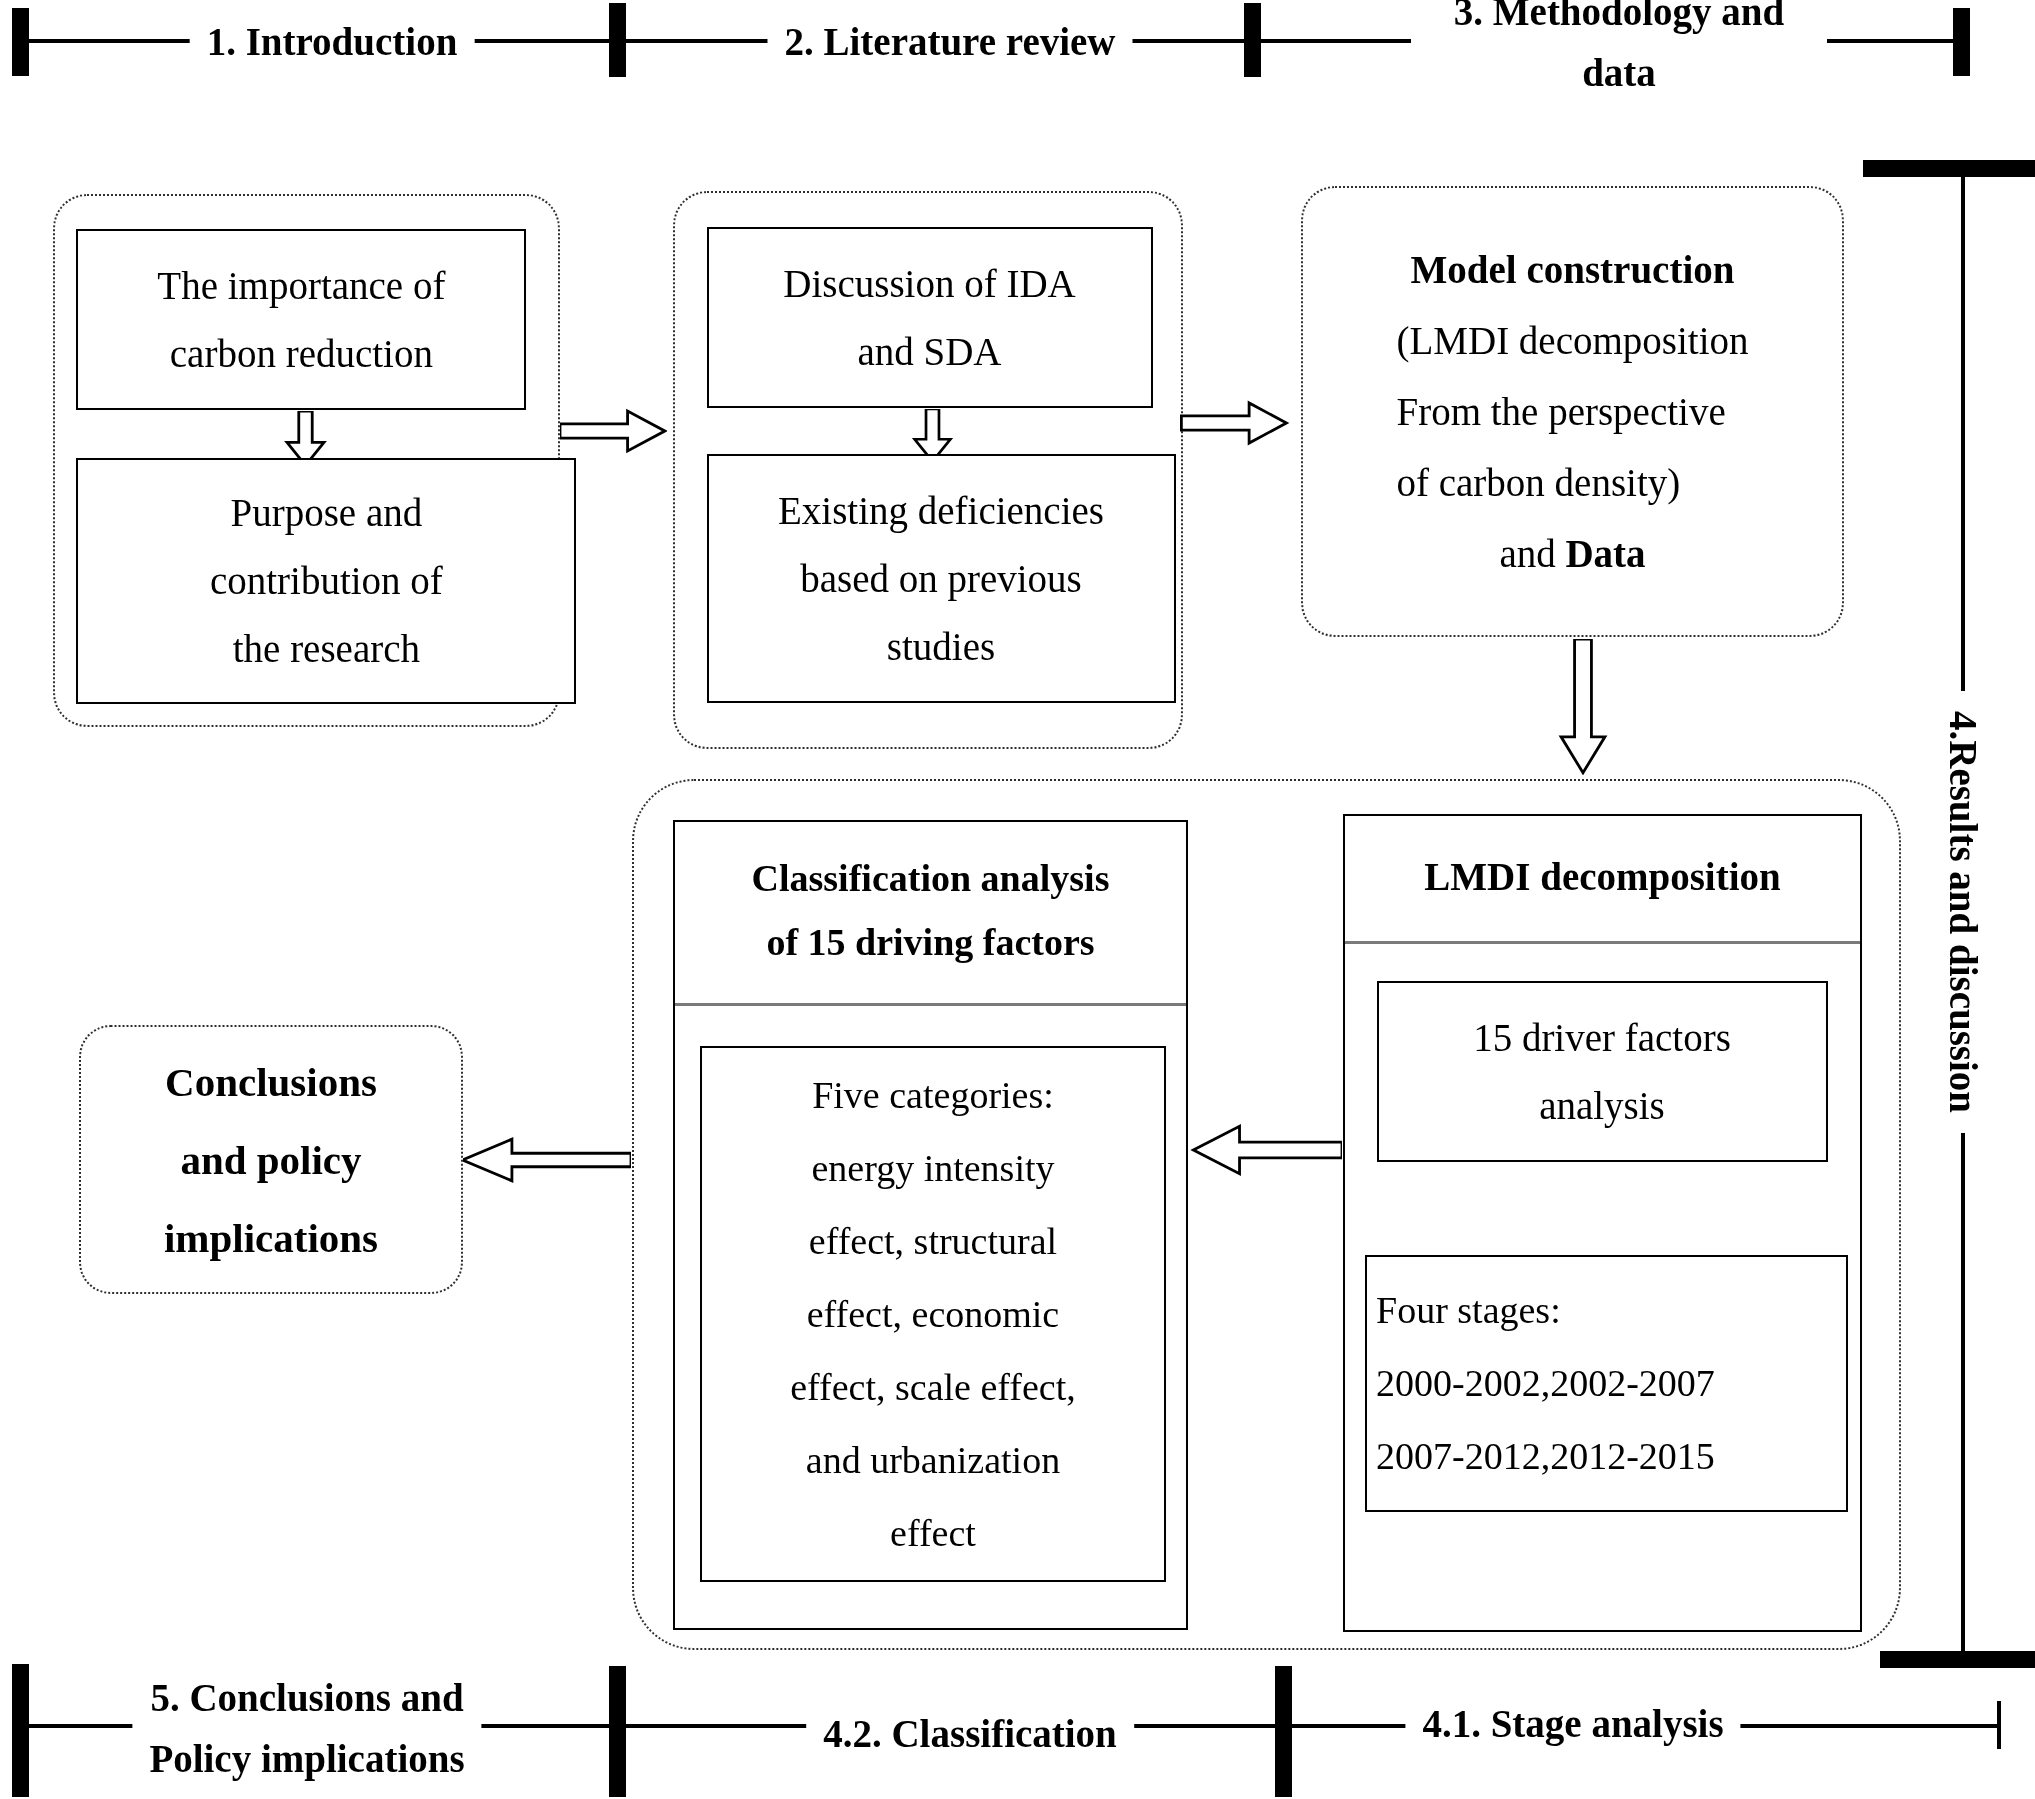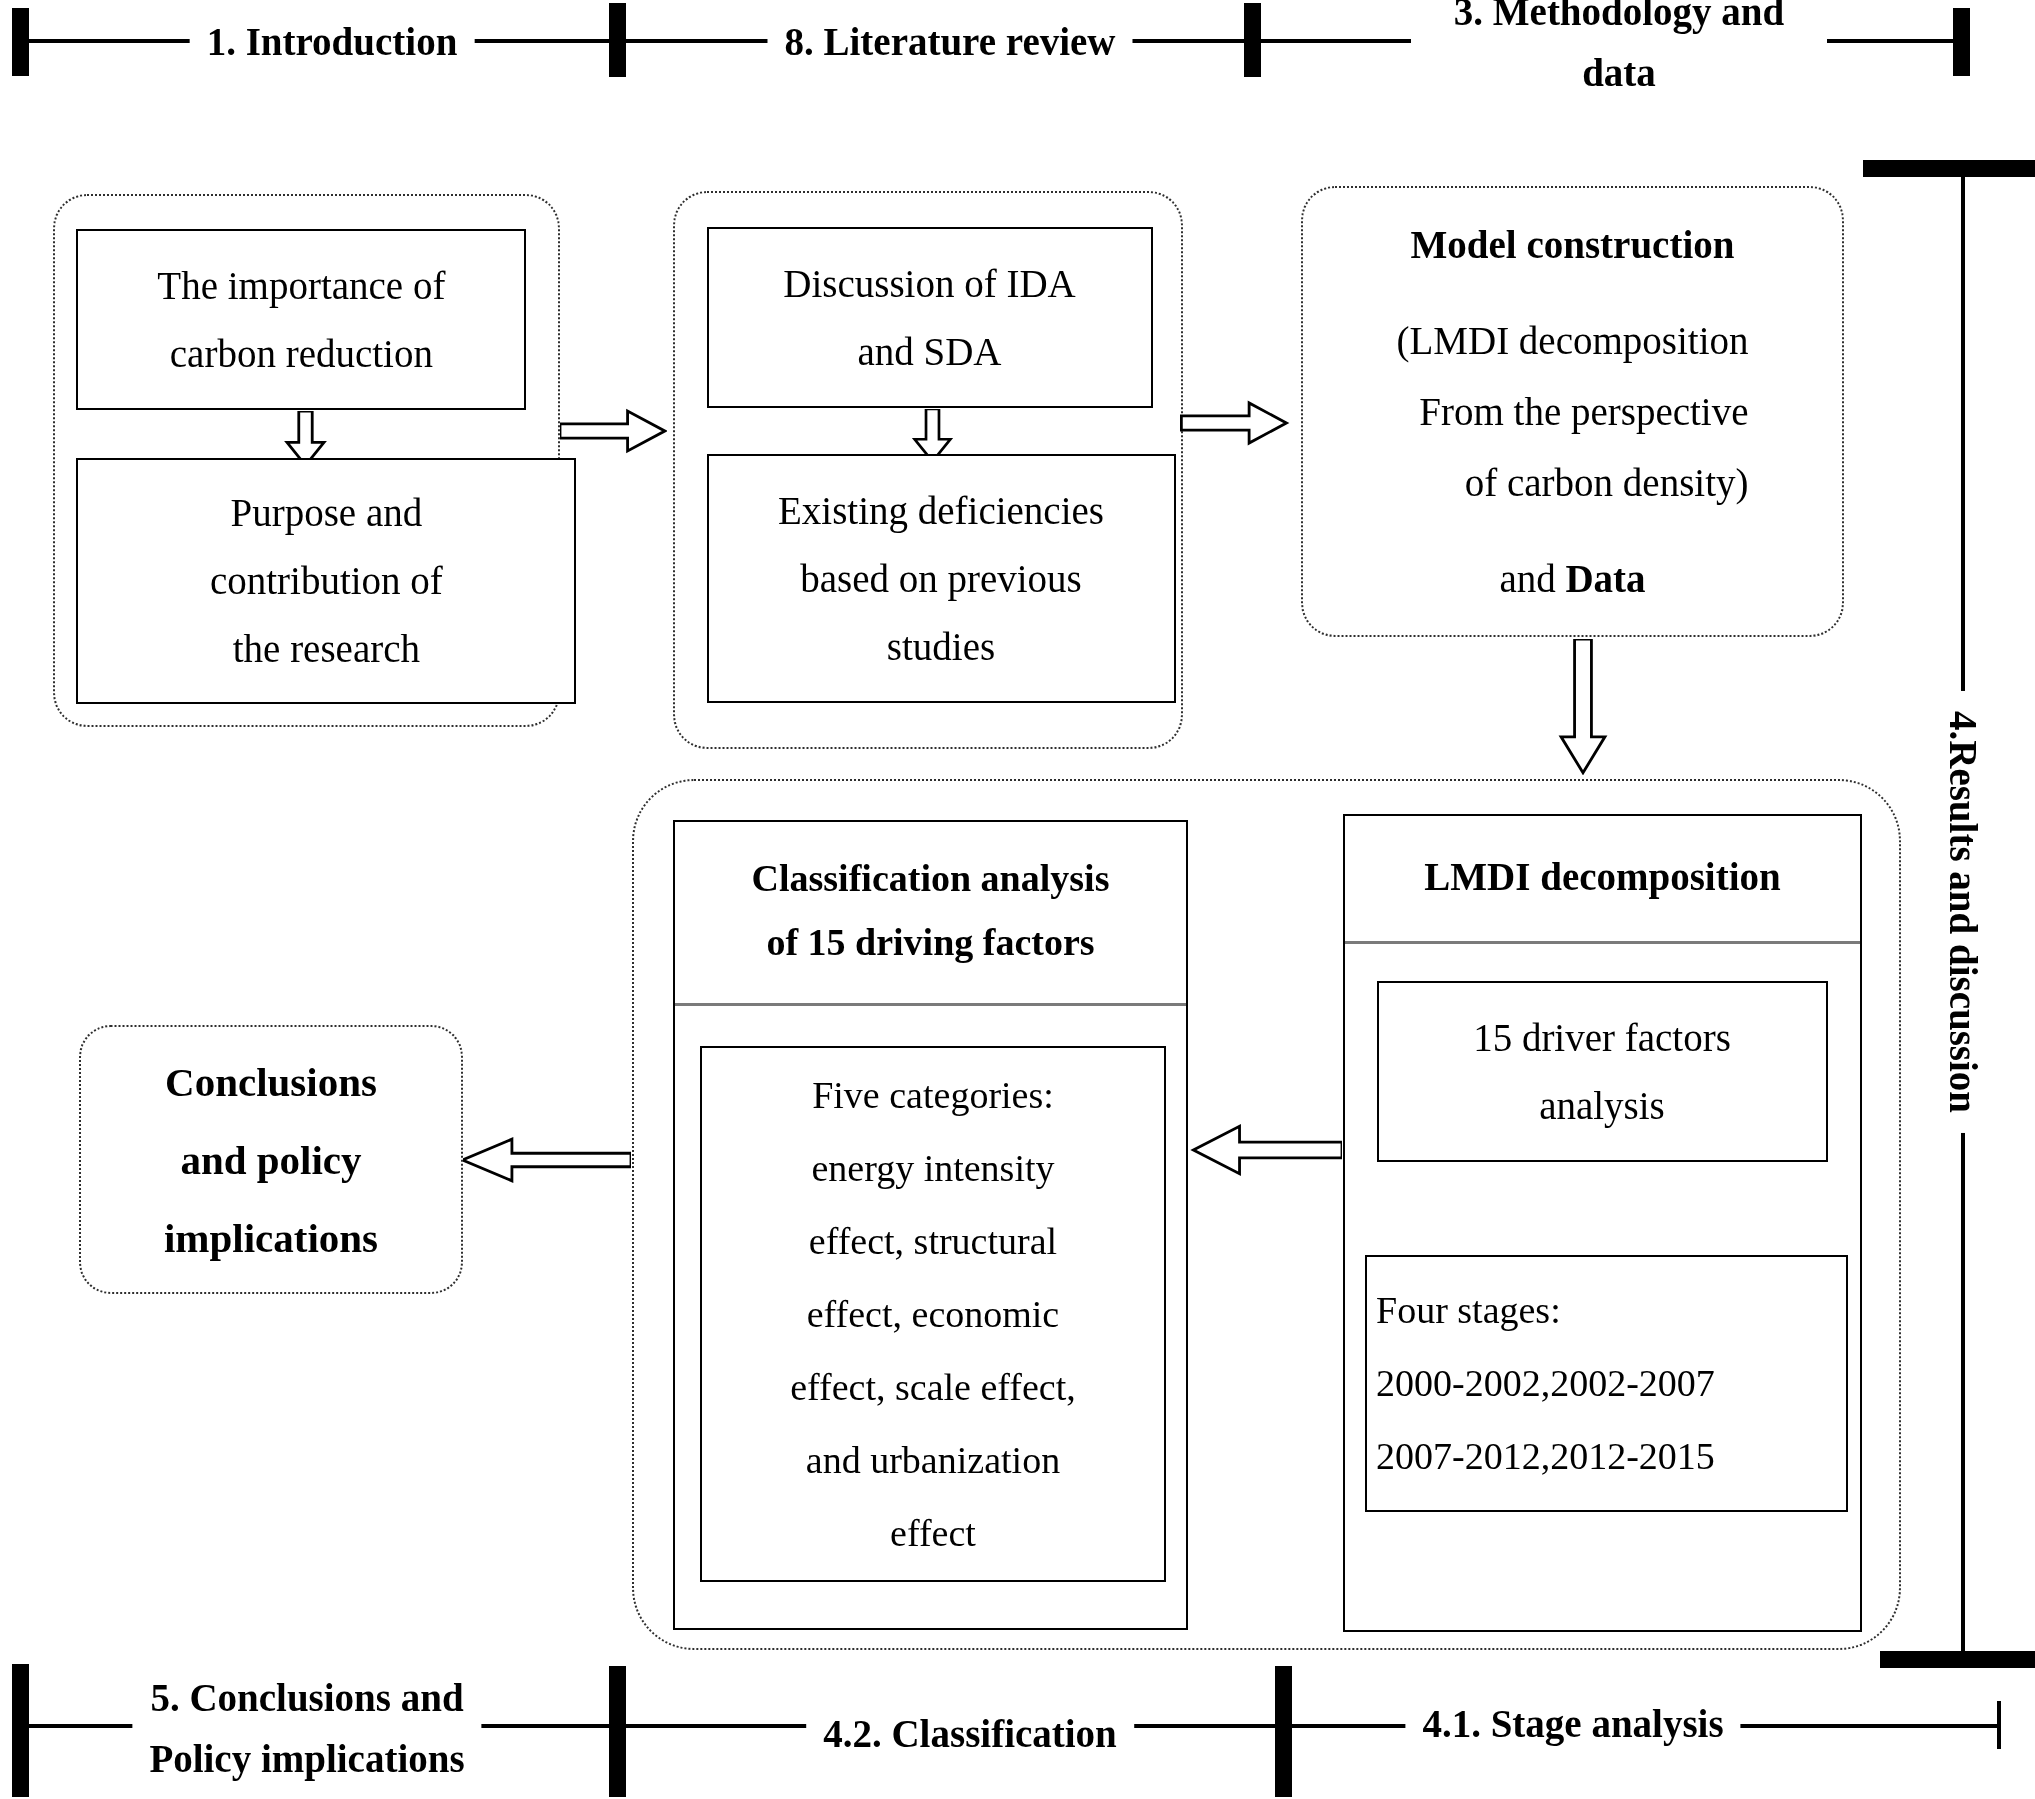--- a/index.html
+++ b/index.html
@@ -26,37 +26,37 @@
   .flex-center { display:flex; align-items:center; justify-content:center; text-align:center; }
   .pre { white-space:pre-line; }
   .bold { font-weight:bold; }
   .body-text { font-size:39px; line-height:68px; }
   .tall-text { font-size:38px; line-height:73px; }
   .arrow { position:absolute; }
   .arrow polygon { fill:#fff; stroke:#000; stroke-width:5; stroke-linejoin:miter; }
   .box-divider { position:absolute; left:0; right:0; height:3.4px; background:#7a7a7a; }
   .panel-content {
     position:absolute; inset:0; display:flex; flex-direction:column;
-    justify-content:center; align-items:center; text-align:right;
-    font-size:39px; line-height:71px;gap:25px;
+    justify-content:center; align-items:center; text-align:left;
+    font-size:39px; line-height:71px;
   }
   .box-header { margin-top:23.6px; text-align:center; font-weight:bold; font-size:38px; line-height:64px; white-space:pre-line; }
 </style>
 </head>
 <body>
 
 <div id="canvas">
 
   <div class="h-line" style="left:22.5px;top:39px;width:1940px"></div>
   <div class="tick-v" style="left:12.4px;top:7.9px;height:68px"></div>
   <div class="tick-v" style="left:609px;top:3.4px;height:74px"></div>
   <div class="tick-v" style="left:1244px;top:3.4px;height:74px"></div>
   <div class="tick-v" style="left:1953px;top:7.9px;height:68px"></div>
   <div class="axis-label" style="left:332px;top:42px">1. Introduction</div>
-  <div class="axis-label" style="left:950px;top:42px">8. Literature review</div>
+  <div class="axis-label" style="left:950px;top:42px">2. Literature review</div>
   <div class="axis-label" style="left:1619px;top:42px">3. Methodology and data</div>
 
   <div class="tick-h" style="left:1863px;top:160px;width:172px"></div>
   <div class="v-line" style="left:1961px;top:177px;height:1477px"></div>
   <div class="axis-label-v" style="left:1963px;top:912px">4.Results and discussion</div>
   <div class="tick-h" style="left:1880px;top:1651px;width:155px"></div>
 
   <div class="h-line" style="left:22.5px;top:1724px;width:1976px"></div>
   <div class="tick-v" style="left:12.4px;top:1664px;height:133px"></div>
   <div class="tick-v" style="left:609px;top:1666px;height:131px"></div>

